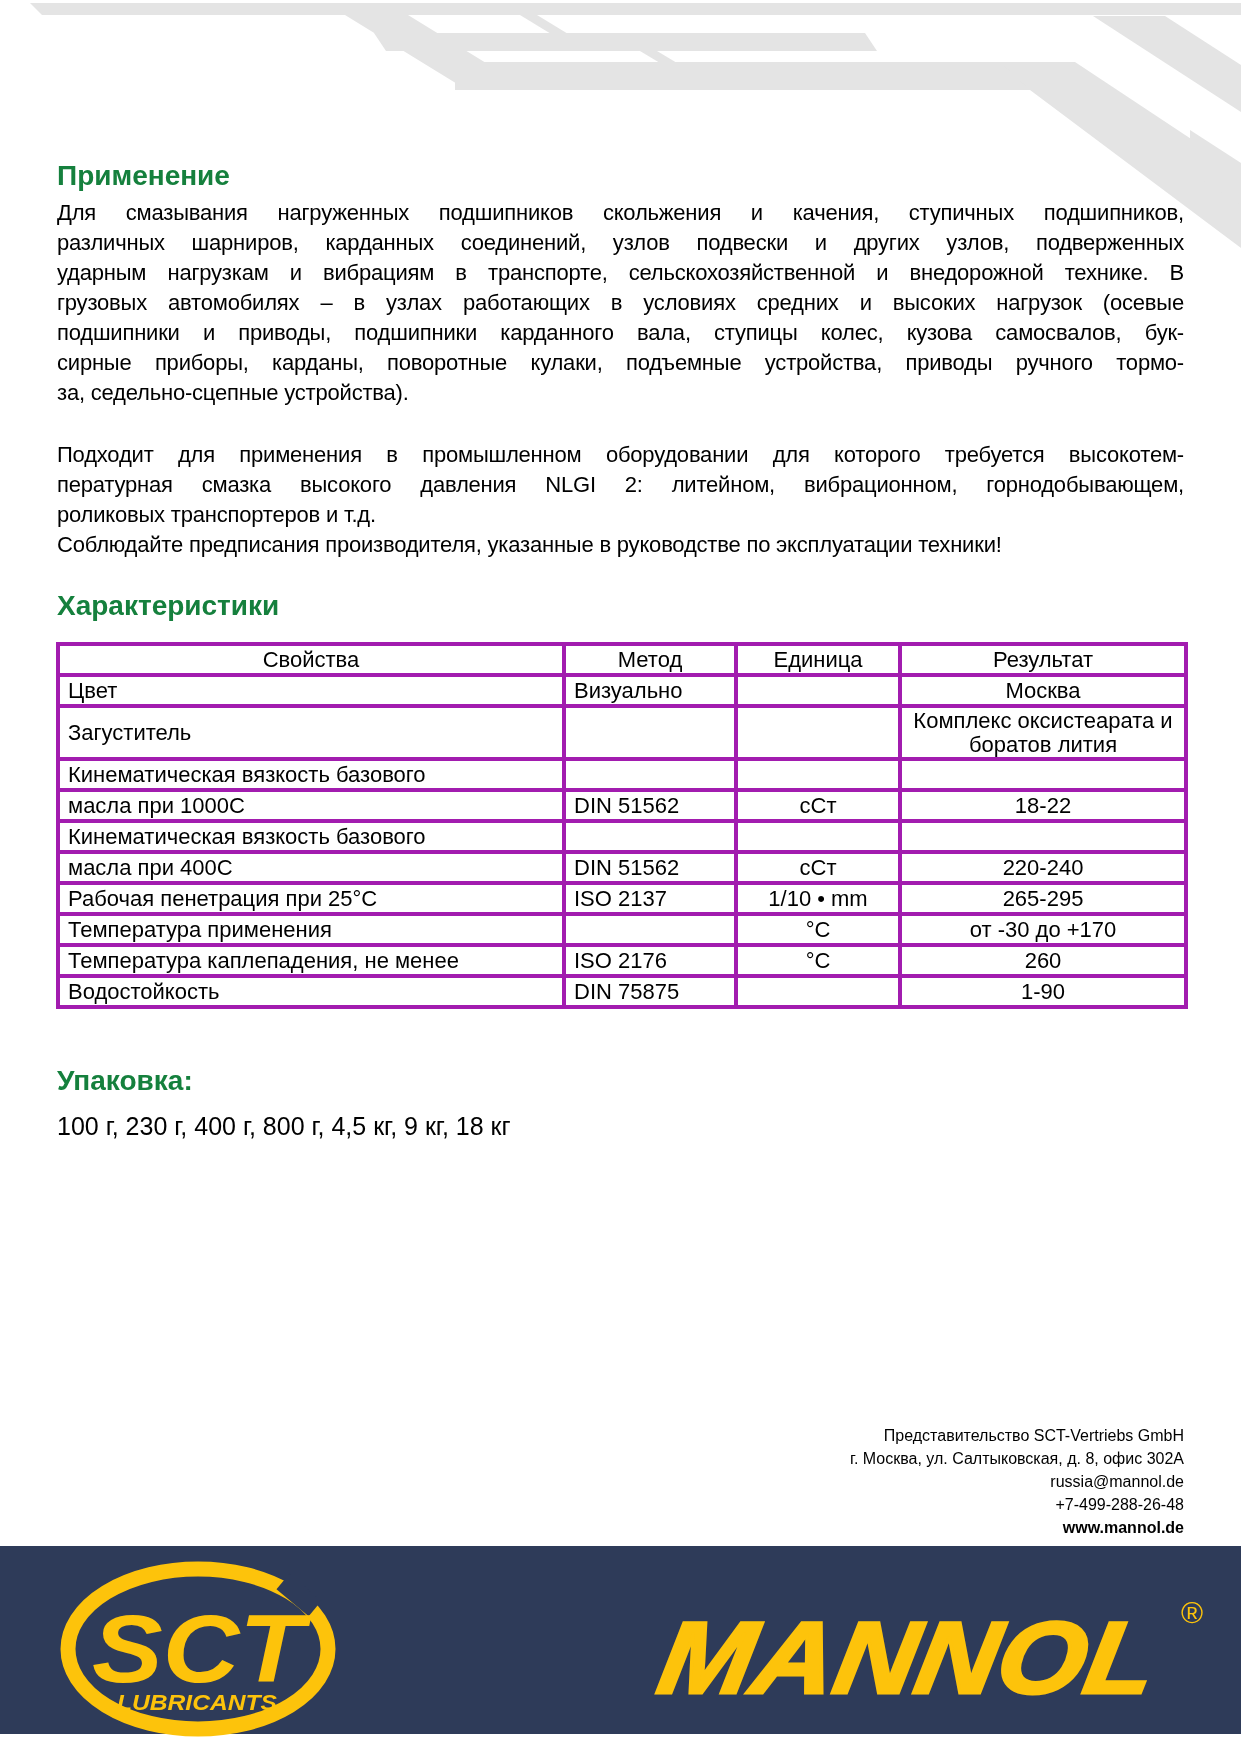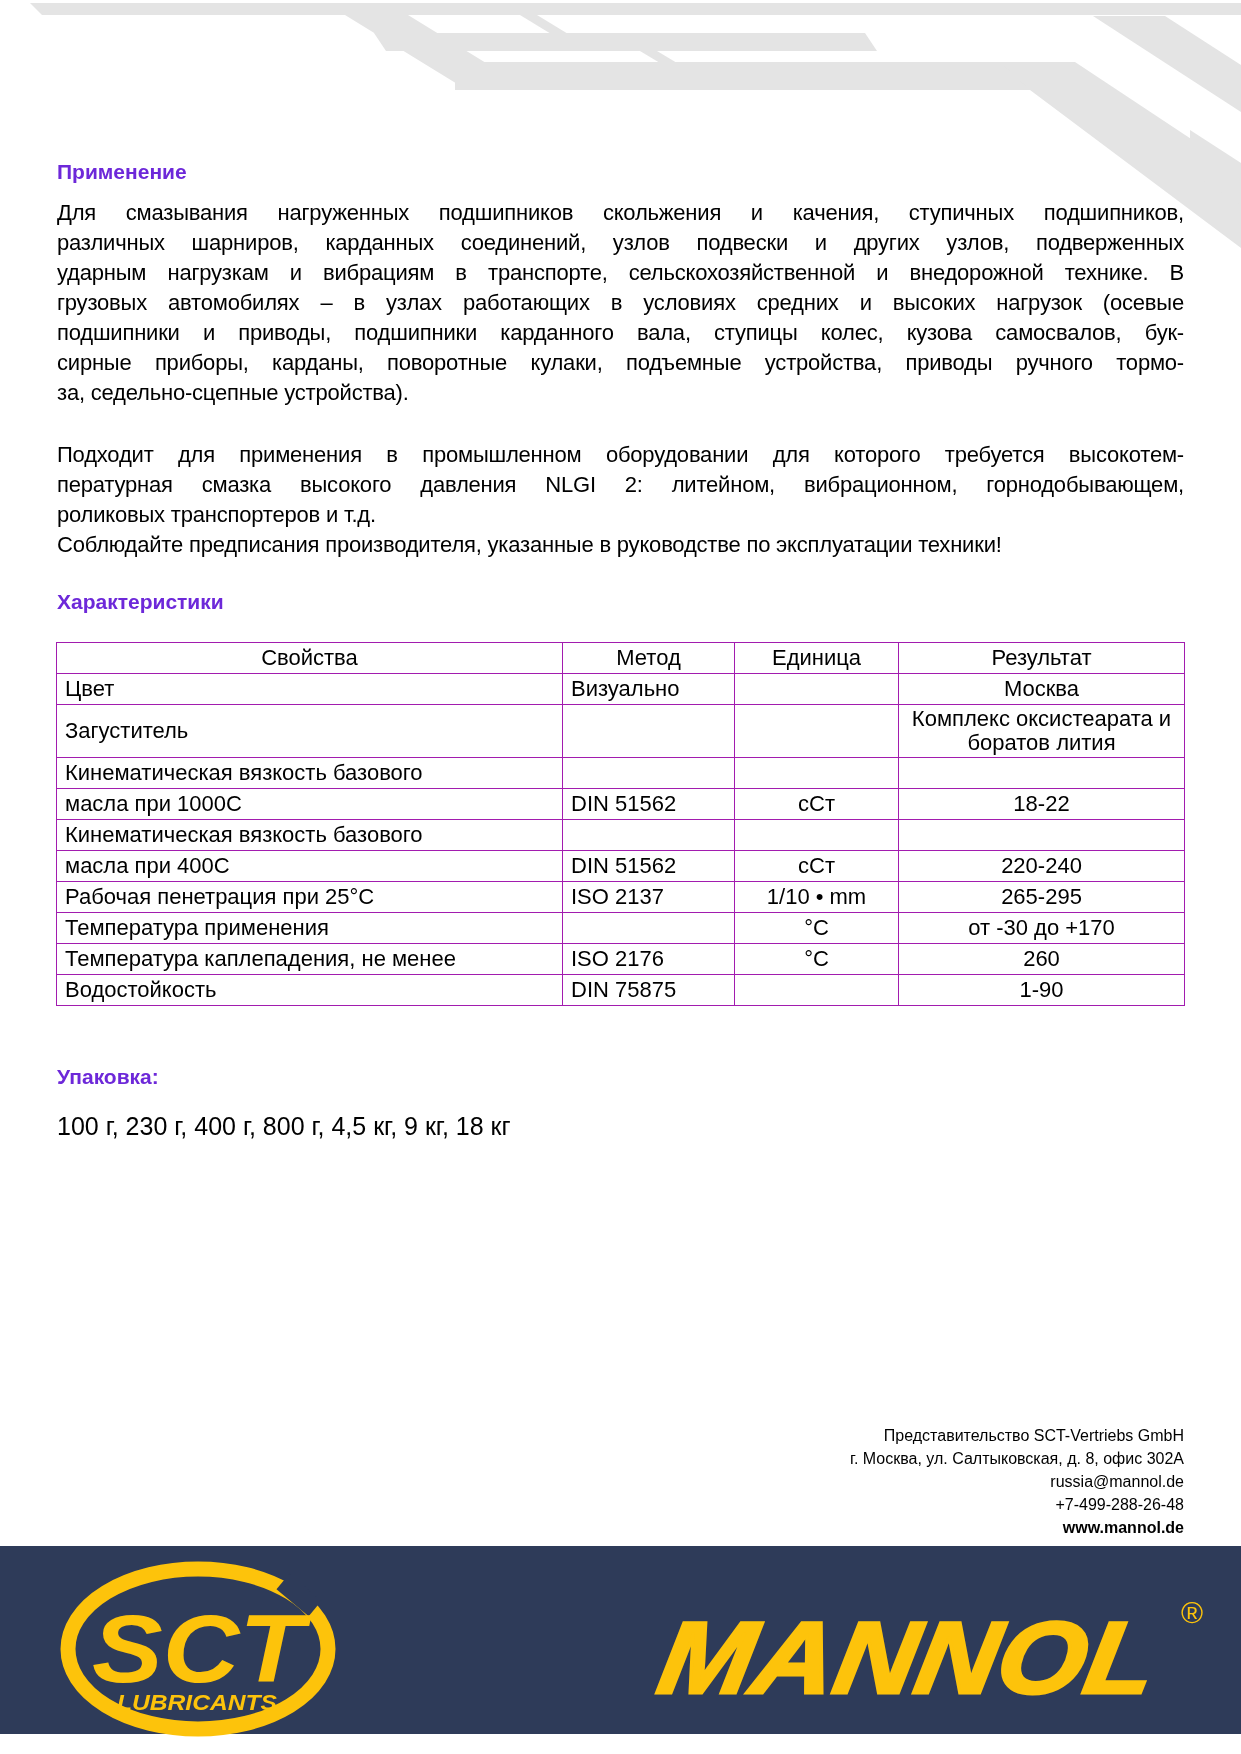--- a/index.html
+++ b/index.html
@@ -10,34 +10,34 @@
     color:#000;
     position:relative;
     overflow:hidden;
   }
   .page{position:absolute;inset:0;}
   
   .decor{position:absolute;top:0;left:0;}
   
   .h-section{
     position:absolute;left:57px;margin:0;
-    font-size:21px;font-weight:bold;color:#6d28d9;letter-spacing:0;
+    font-size:28px;font-weight:bold;color:#15803d;letter-spacing:0;
   }
   
   .para{position:absolute;left:57px;width:1127px;font-size:22px;line-height:30px;letter-spacing:-0.2px;}
   .jline{white-space:nowrap;text-align:justify;text-align-last:justify;}
   .jline.end{text-align-last:left;}
   
   .char-table{
     position:absolute;left:56px;top:642px;
     border-collapse:collapse;table-layout:fixed;width:1128px;
     font-size:22px;
   }
   .char-table th,.char-table td{
-    border:1px solid #a21caf;
+    border:4px solid #a21caf;
     padding:0 8px;
     font-weight:normal;
     line-height:24px;
     vertical-align:middle;
     overflow:hidden;
   }
   .char-table tr{height:31px;}
   .char-table tr.tall{height:53px;}
   .char-table th{text-align:center;}
   .al{text-align:left;}

